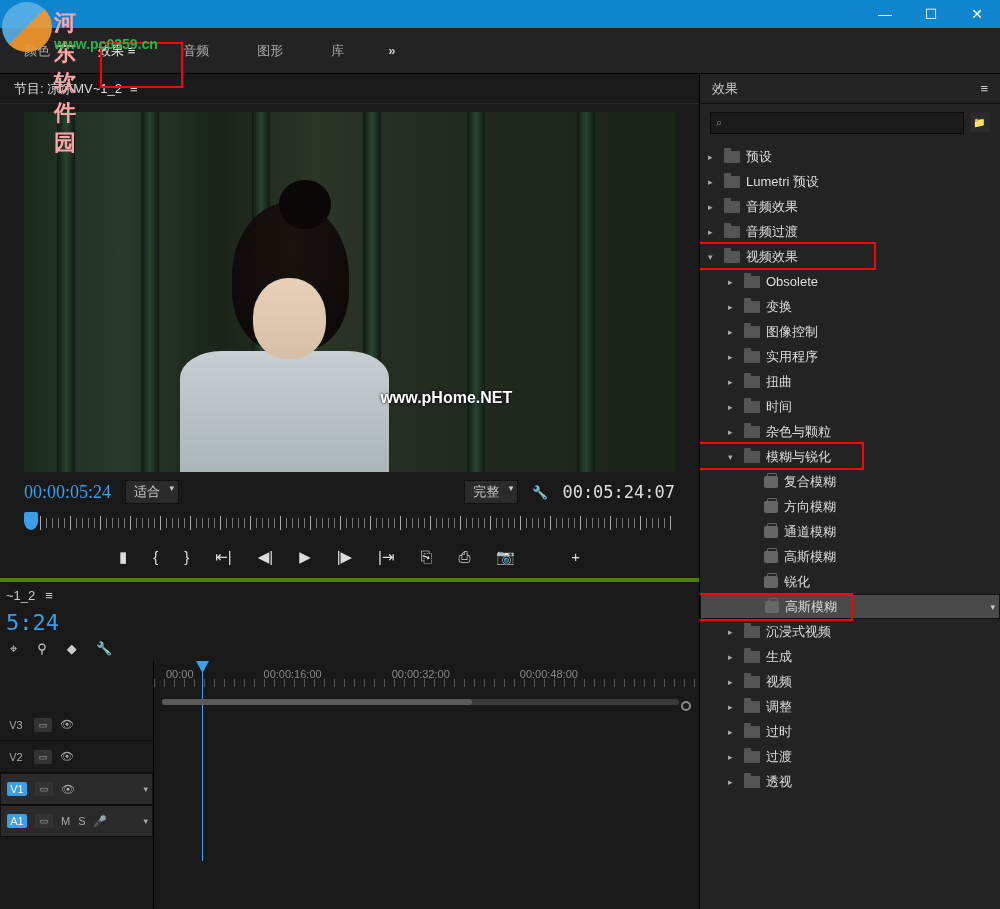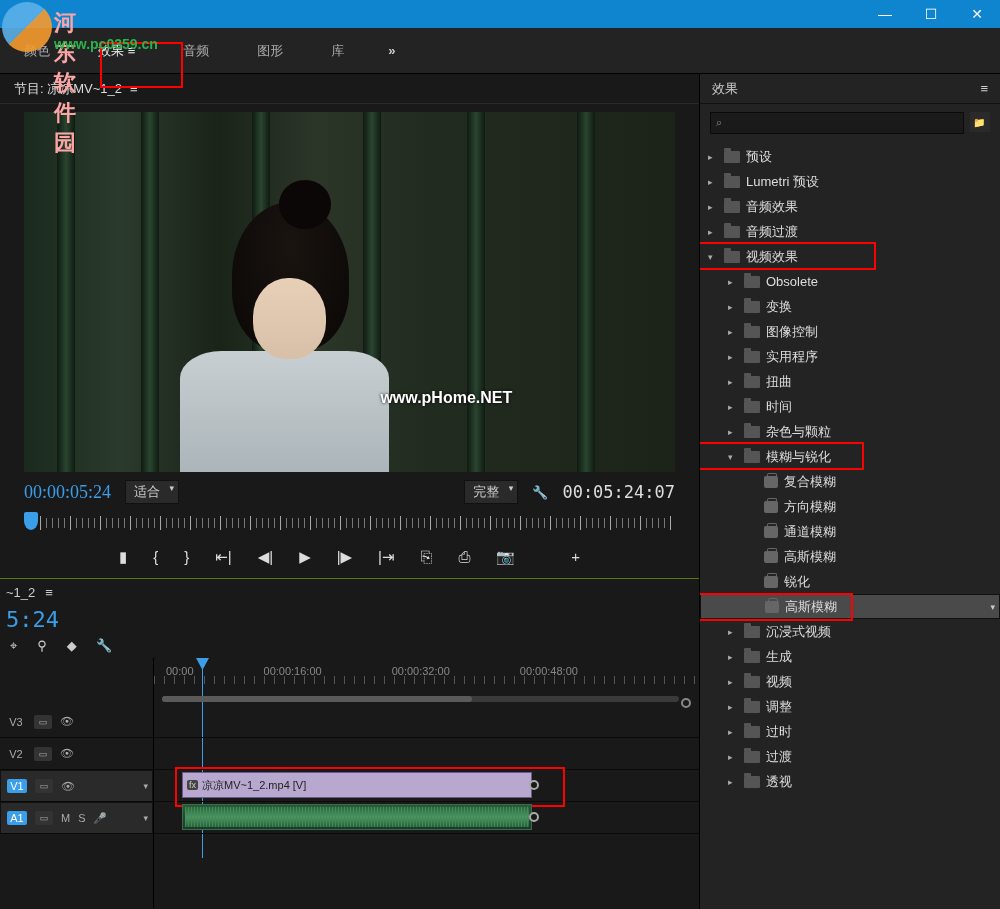--- a/index.html
+++ b/index.html
@@ -51,21 +51,21 @@
 .ruler { margin:4px 24px 0; height:24px; position:relative; }
 .ruler .ph { position:absolute; left:0; top:0; width:14px; height:18px; background:#3a9ee8; border-radius:2px 2px 50% 50%; }
 .ruler .ticks { position:absolute; left:16px; right:0; top:6px; height:10px; background:repeating-linear-gradient(90deg,#777 0,#777 1px,transparent 1px,transparent 6px); }
 .ruler .ticks:before { content:""; position:absolute; inset:0; background:repeating-linear-gradient(90deg,#aaa 0,#aaa 1px,transparent 1px,transparent 30px); height:14px; top:-2px; }
 
 .transport { display:flex; justify-content:center; gap:26px; padding:12px 0; color:#ddd; font-size:15px; }
 .transport span { cursor:pointer; }
 .transport .plus { margin-left:30px; }
 
 
-.tl { flex:1; background:#191919; border-top:1px solid #4d7c0f; position:relative; overflow:hidden; }
+.tl { flex:1; background:#191919; border-top:4px solid #4d7c0f; position:relative; overflow:hidden; }
 .tl-hdr { height:26px; display:flex; align-items:center; padding:0 6px; color:#ccc; gap:10px; }
 .tl-tc { color:#3a9ee8; font-size:22px; font-family:monospace; padding:2px 6px; }
 .tl-tools { display:flex; gap:20px; padding:4px 10px; color:#ccc; }
 .tl-body { display:flex; height:calc(100% - 80px); }
 .tracks-l { width:154px; border-right:1px solid #000; }
 .track-h { height:32px; border-bottom:1px solid #0a0a0a; display:flex; align-items:center; gap:8px; padding:0 6px; font-size:11px; color:#aaa; }
 .track-h .lbl { width:20px; text-align:center; }
 .track-h.sel .lbl { background:#3a9ee8; color:#fff; border-radius:2px; padding:1px 3px; }
 .track-h .ico { width:18px; height:14px; background:#333; border-radius:2px; display:flex; align-items:center; justify-content:center; font-size:9px; }
 .tracks-r { flex:1; position:relative; }
@@ -224,37 +224,20 @@
             <span>00:00</span>
             <span>00:00:16:00</span>
             <span>00:00:32:00</span>
             <span>00:00:48:00</span>
           </div>
           <div class="playhead"></div>
           <div class="scroll-th">
               <div class="knob"></div>
             </div>
           <div class="scroll-end"></div>
-          <div class="clip-area">
-            <div class="clip-row"></div>
-            <div class="clip-row"></div>
-            <div class="clip-row">
-              <div class="clip">
-                <span class="fx">fx</span>
-                <span>凉凉MV~1_2.mp4 [V]</span>
-                <div class="clip-end"></div>
-                <div class="redbox-clip"></div>
-              </div>
-            </div>
-            <div class="clip-row">
-              <div class="aclip">
-                  <div class="clip-end"></div>
-                </div>
-            </div>
-          </div>
         </div>
       </div>
 
     </div>
   </div>
 
   <div class="right">
     <div class="fx-hdr">
       <span>效果</span>
       <span>≡</span>

